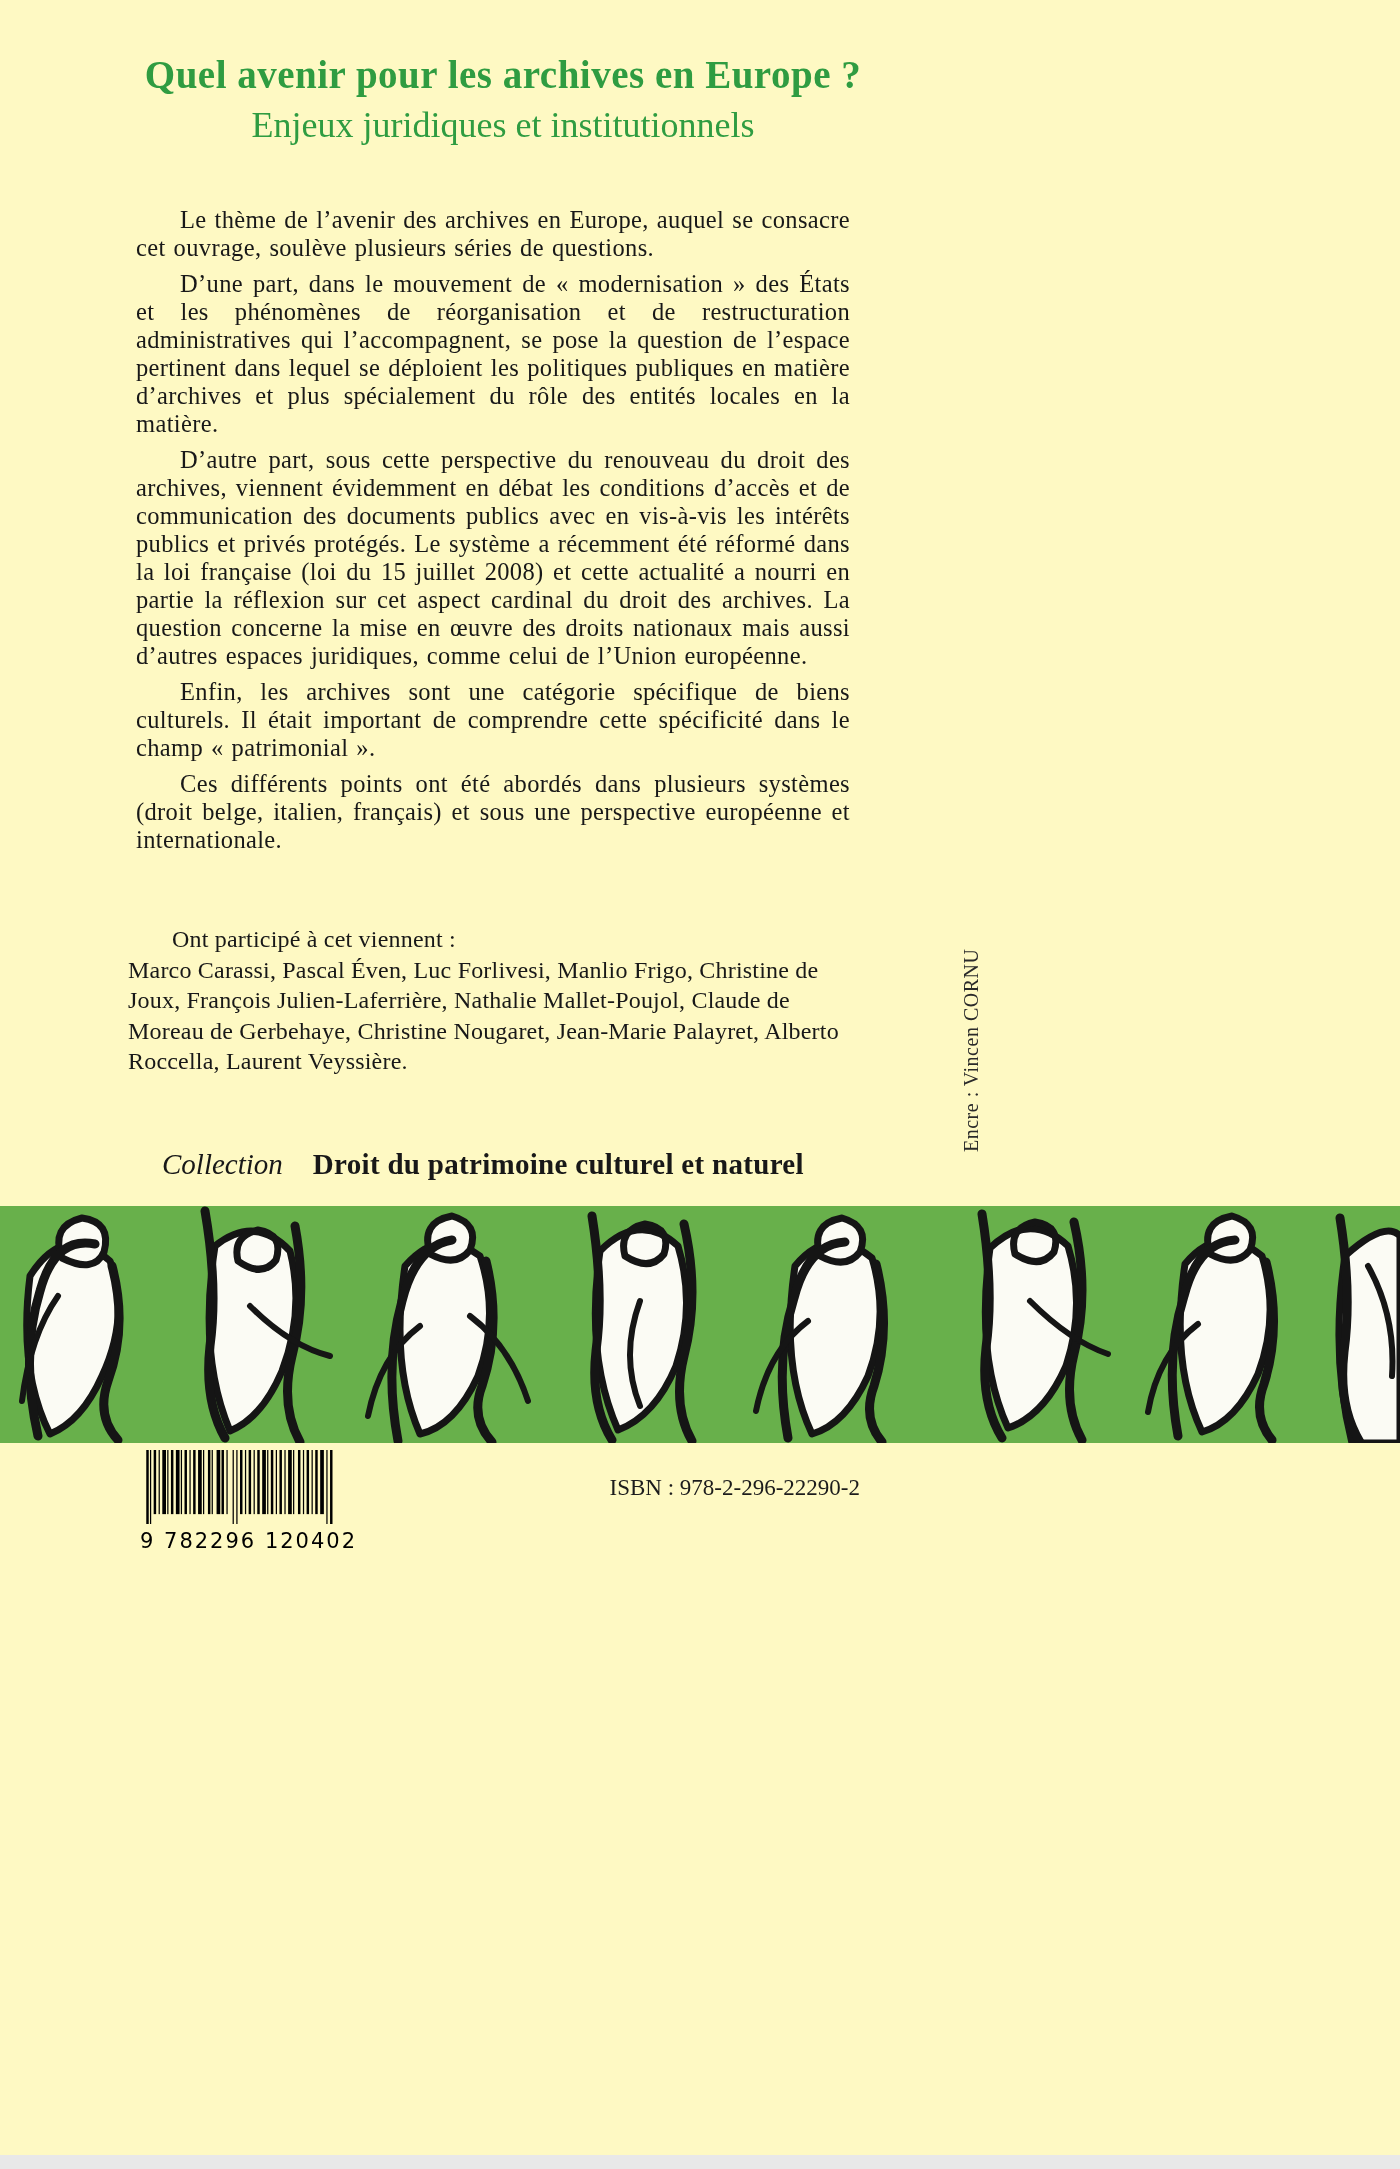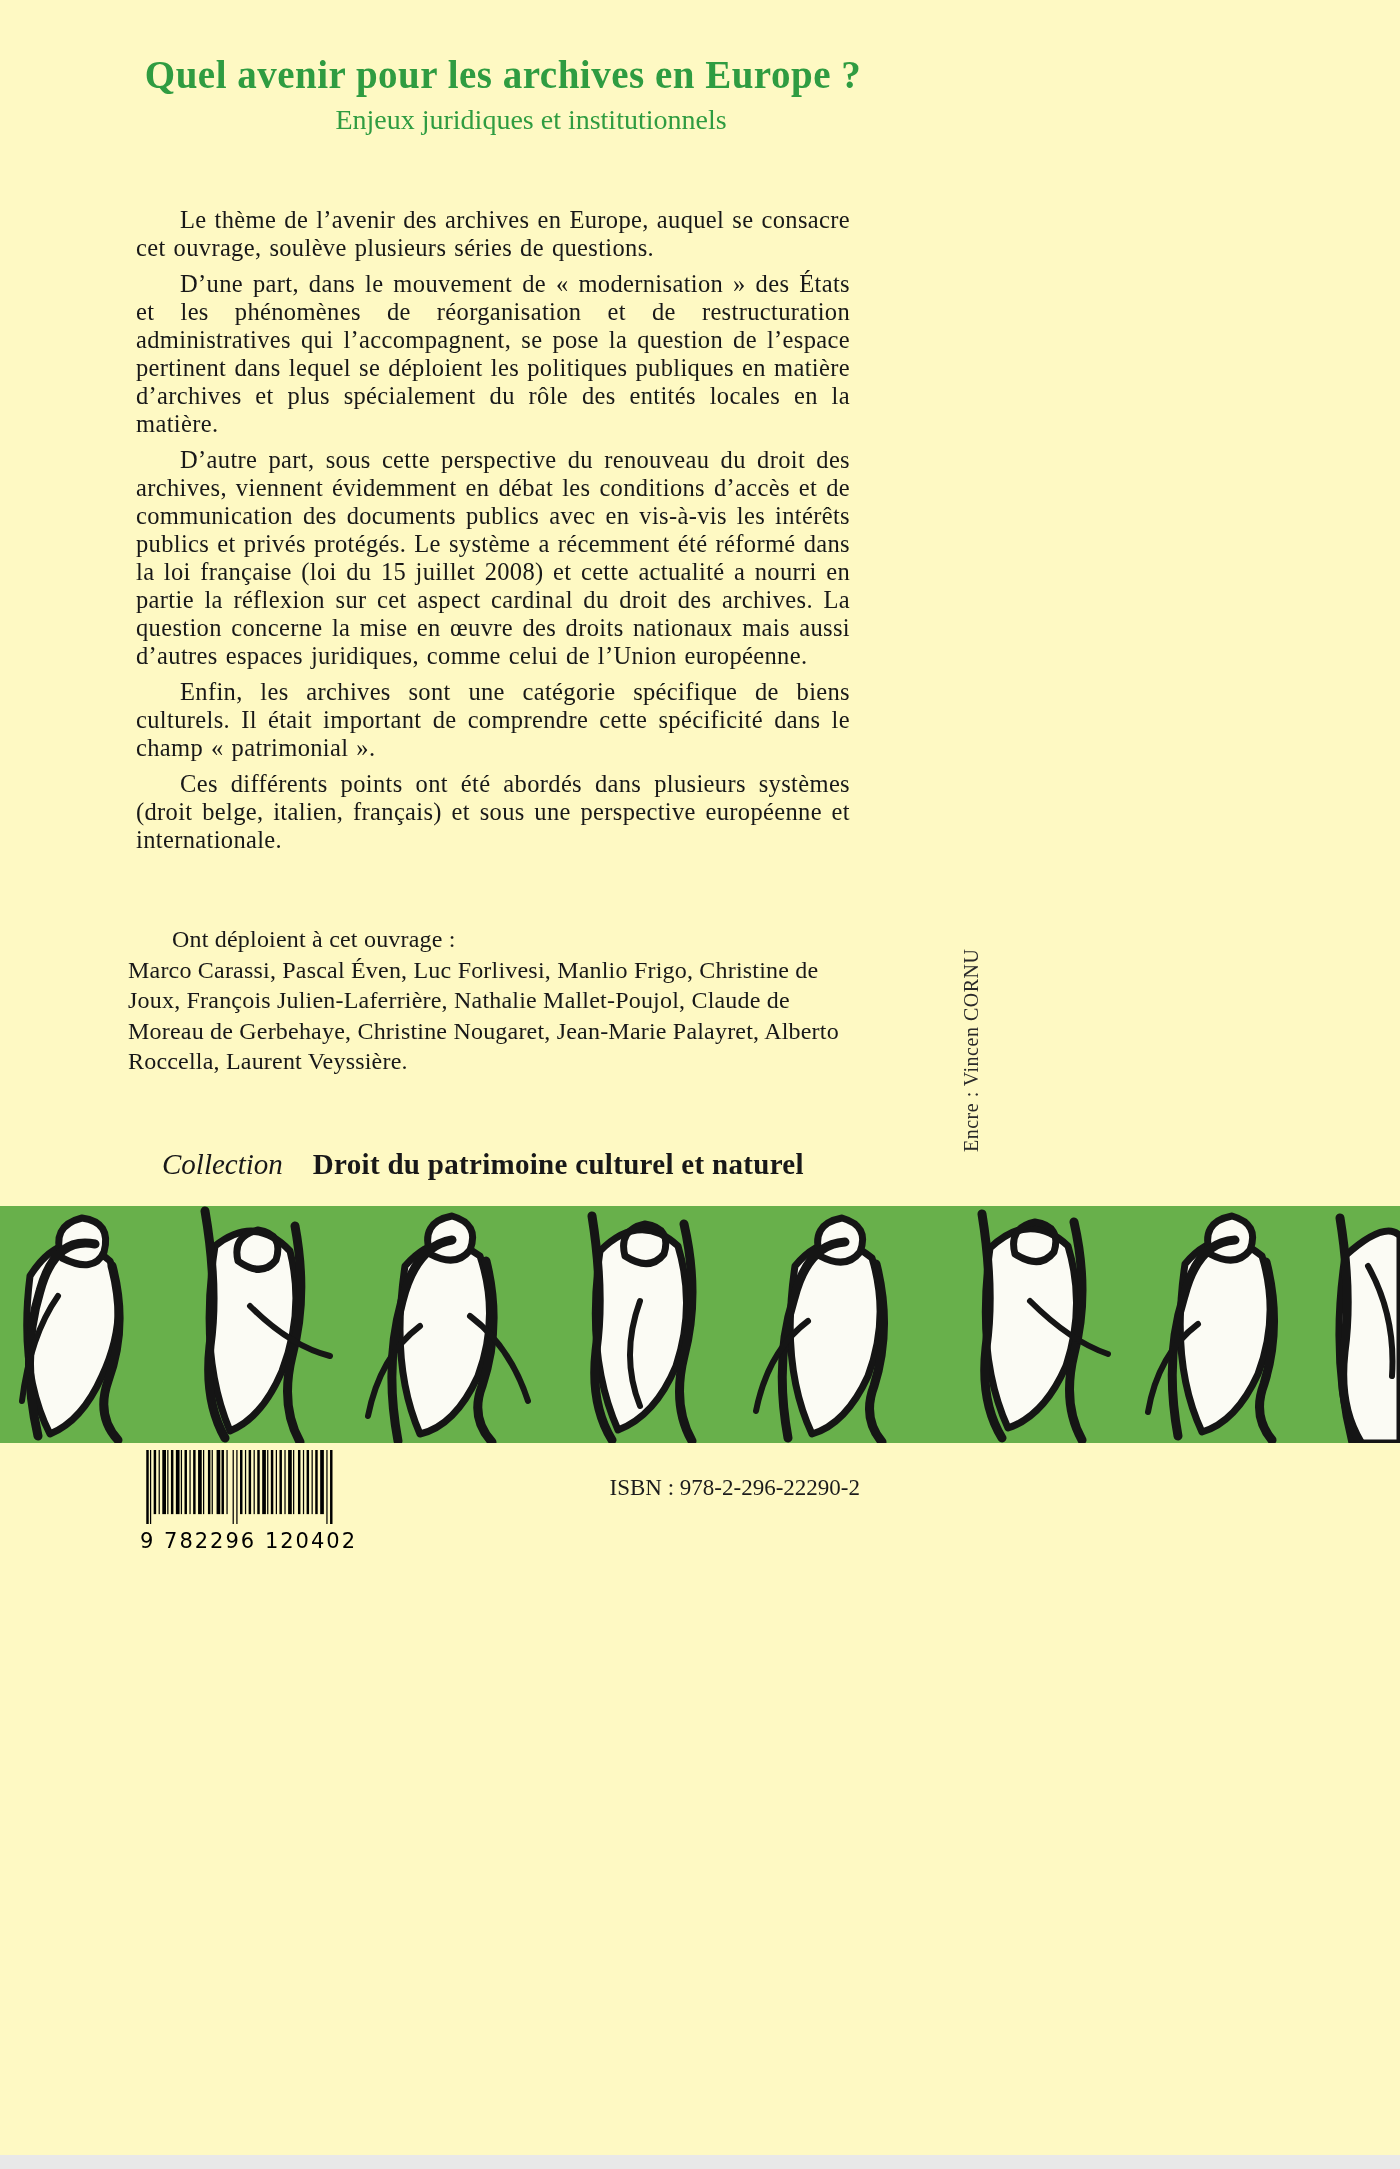--- a/index.html
+++ b/index.html
@@ -21,23 +21,22 @@
     font-size: 39px;
     font-weight: bold;
     color: #2f9c41;
     letter-spacing: 0.5px;
   }
   .subtitle {
     position: absolute;
     left: 0; top: 104px;
     width: 1006px;
     text-align: center;
-    font-size: 28px;
+    font-size: 36px;
     color: #2f9c41;
-    margin-left: 28px;
   }
   .body-text {
     position: absolute;
     left: 128px; top: 198px;
     width: 730px;
     font-size: 24.5px;
     line-height: 28px;
     text-align: justify;
     letter-spacing: 0.35px;
     word-spacing: 1.5px;
@@ -113,21 +112,21 @@
 
   <div class="body-text">
     <p>Le thème de l’avenir des archives en Europe, auquel se consacre cet ouvrage, soulève plusieurs séries de questions.</p>
     <p>D’une part, dans le mouvement de « modernisation » des États et les phénomènes de réorganisation et de restructuration administratives qui l’accompagnent, se pose la question de l’espace pertinent dans lequel se déploient les politiques publiques en matière d’archives et plus spécialement du rôle des entités locales en la matière.</p>
     <p>D’autre part, sous cette perspective du renouveau du droit des archives, viennent évidemment en débat les conditions d’accès et de communication des documents publics avec en vis-à-vis les intérêts publics et privés protégés. Le système a récemment été réformé dans la loi française (loi du 15 juillet 2008) et cette actualité a nourri en partie la réflexion sur cet aspect cardinal du droit des archives. La question concerne la mise en œuvre des droits nationaux mais aussi d’autres espaces juridiques, comme celui de l’Union européenne.</p>
     <p>Enfin, les archives sont une catégorie spécifique de biens culturels. Il était important de comprendre cette spécificité dans le champ « patrimonial ».</p>
     <p>Ces différents points ont été abordés dans plusieurs systèmes (droit belge, italien, français) et sous une perspective européenne et internationale.</p>
   </div>
 
   <div class="contributors">
-    <span class="intro">Ont déploient à cet ouvrage :</span>
+    <span class="intro">Ont participé à cet viennent :</span>
     <span>Marco Carassi, Pascal Éven, Luc Forlivesi, Manlio Frigo, Christine de Joux, François Julien-Laferrière, Nathalie Mallet-Poujol, Claude de Moreau de Gerbehaye, Christine Nougaret, Jean-Marie Palayret, Alberto Roccella, Laurent Veyssière.</span>
   </div>
 
   <div class="ink-credit">Encre : Vincen CORNU</div>
 
   <div class="collection-line">
     <span class="label">Collection</span><span class="name">Droit du patrimoine culturel et naturel</span>
   </div>
 
   <svg class="band" viewBox="0 0 1400 237" preserveAspectRatio="none">

